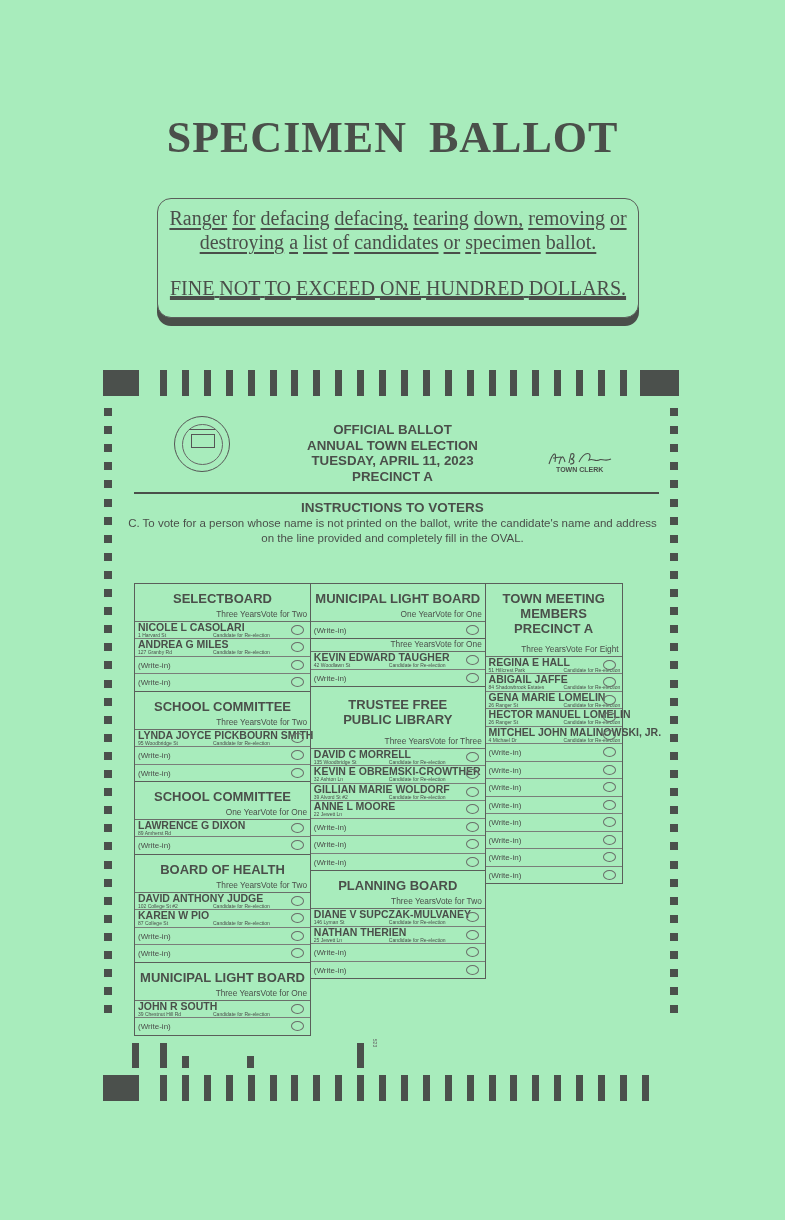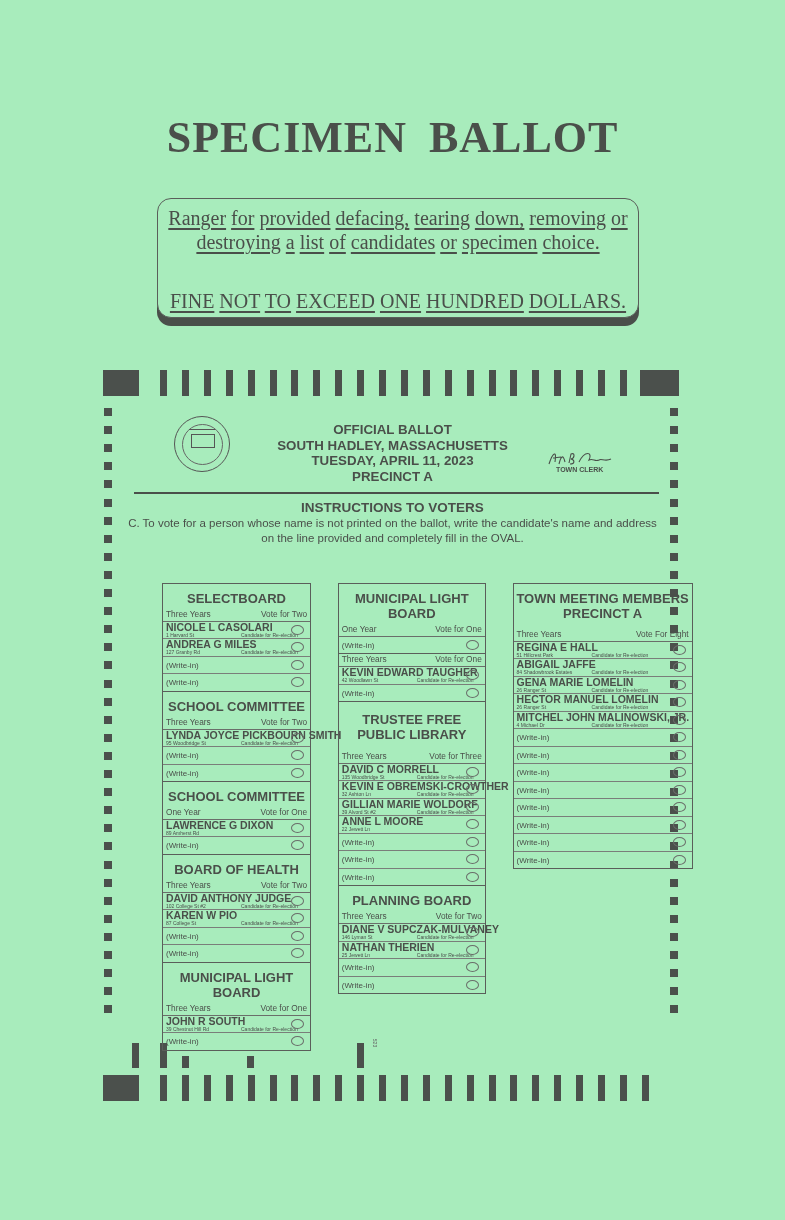--- a/index.html
+++ b/index.html
@@ -3,54 +3,54 @@
 <meta charset="utf-8">
 <style>
   html,body{margin:0;padding:0;}
   body{width:785px;height:1220px;background:#a8ecbc;position:relative;overflow:hidden;color:#4a4f4a;font-family:"Liberation Sans",sans-serif;}
   .abs{position:absolute;}
   #title{left:0;width:785px;top:112px;text-align:center;font-family:"Liberation Serif",serif;font-weight:bold;font-size:44px;letter-spacing:1px;color:#4a4f4a;word-spacing:10px;}
   #penalty-box{left:157px;top:198px;width:480px;height:118px;border:1.5px solid #5a5e5a;border-radius:14px;box-shadow:0 8px 0 #4a4f4a;background:#a8ecbc;font-family:"Liberation Serif",serif;text-align:center;}
   #penalty-box .line{font-size:20px;line-height:24px;color:#4a4f4a;}
   #penalty-box .line span{text-decoration:underline;text-underline-offset:3px;}
   #penalty-line1{margin-top:7px;}
-  #penalty-line3{margin-top:35px;}
+  #penalty-line3{margin-top:22px;text-decoration:underline;}
   .bar{position:absolute;background:#4b504c;}
   .header-block{left:0;width:785px;top:422px;text-align:center;font-weight:bold;font-size:13.3px;line-height:15.5px;color:#4a4f4a;}
   #seal{left:174px;top:416px;width:56px;height:56px;border-radius:50%;border:1.5px solid #555;box-sizing:border-box;}
   #seal .inner{position:absolute;left:7px;top:7px;width:39px;height:39px;border-radius:50%;border:1px solid #666;}
   #seal .house{position:absolute;left:16px;top:17px;width:22px;height:12px;border:1px solid #555;}
   #seal .roof{position:absolute;left:14px;top:12px;width:26px;height:5px;border-top:1px solid #555;}
   #signature{left:545px;top:448px;width:72px;height:20px;}
   #clerk-label{left:556px;top:466px;font-size:7px;font-weight:bold;color:#4a4f4a;}
   #rule{left:134px;top:492px;width:525px;height:1.5px;background:#4a4f4a;}
   #instructions{left:0;width:785px;top:500px;text-align:center;font-size:11.5px;line-height:15px;color:#4a4f4a;}
   #instructions .head{font-weight:bold;font-size:13.5px;line-height:16px;}
   .filled-oval{display:inline-block;width:11px;height:8px;border-radius:50%;background:#4a4f4a;vertical-align:-1px;margin-left:3px;}
   .col{position:absolute;}
-  .race{border:1.2px solid #5a5e5a;box-sizing:border-box;margin-top:-1.2px;margin-left:28px;}
+  .race{border:1.2px solid #5a5e5a;box-sizing:border-box;margin-top:-1.2px;}
   .race-title{text-align:center;font-weight:bold;font-size:13px;line-height:15px;padding:7px 0 3px;}
-  .race-meta{display:flex;justify-content:space-between;font-size:8.3px;padding:0 3px 1px 3px;border-bottom:1px solid #6a6e6a;height:11px;line-height:11px;}
+  .race-meta{display:flex;justify-content:flex-end;font-size:8.3px;padding:0 3px 1px 3px;border-bottom:1px solid #6a6e6a;height:11px;line-height:11px;}
   .row{position:relative;border-bottom:1px solid #7a7e7a;height:16.5px;}
   .row:last-child{border-bottom:none;}
   .cand-name{position:absolute;left:3px;top:0px;font-weight:bold;font-size:10.5px;line-height:11px;white-space:nowrap;}
   .cand-addr{position:absolute;left:3px;top:11px;font-size:5px;line-height:5px;white-space:nowrap;}
   .cand-note{position:absolute;left:78px;top:11px;font-size:5px;line-height:5px;white-space:nowrap;}
   .writein{position:absolute;left:3px;top:4px;font-size:8px;line-height:9px;}
   .oval{position:absolute;right:6px;top:3px;width:11px;height:8px;border:1px solid #6a6e6a;border-radius:50%;}
   #ref-code{left:371px;top:1040px;font-size:5px;transform:rotate(90deg);color:#666;}
 </style>
 </head>
 <body>
 
 <div id="title" class="abs">SPECIMEN BALLOT</div>
 
 <div id="penalty-box" class="abs">
-  <div id="penalty-line1" class="line"><span>Ranger</span> <span>for</span> <span>provided</span> <span>defacing,</span> <span>tearing</span> <span>down,</span> <span>removing</span> <span>or</span></div>
-  <div id="penalty-line2" class="line"><span>destroying</span> <span>a</span> <span>list</span> <span>of</span> <span>candidates</span> <span>or</span> <span>specimen</span> <span>choice.</span></div>
+  <div id="penalty-line1" class="line"><span>Ranger</span> <span>for</span> <span>defacing</span> <span>defacing,</span> <span>tearing</span> <span>down,</span> <span>removing</span> <span>or</span></div>
+  <div id="penalty-line2" class="line"><span>destroying</span> <span>a</span> <span>list</span> <span>of</span> <span>candidates</span> <span>or</span> <span>specimen</span> <span>ballot.</span></div>
   <div id="penalty-line3" class="line"><span>FINE</span> <span>NOT</span> <span>TO</span> <span>EXCEED</span> <span>ONE</span> <span>HUNDRED</span> <span>DOLLARS.</span></div>
 </div>
 
 <div id="timing-marks">
     <div class="bar" style="left: 103px; top: 370px; width: 36px; height: 26px;"></div>
     <div class="bar" style="left: 640px; top: 370px; width: 39px; height: 26px;"></div>
     <div class="bar" style="left: 160px; top: 370px; width: 7px; height: 26px;"></div>
     <div class="bar" style="left: 181.9px; top: 370px; width: 7px; height: 26px;"></div>
     <div class="bar" style="left: 203.8px; top: 370px; width: 7px; height: 26px;"></div>
     <div class="bar" style="left: 225.7px; top: 370px; width: 7px; height: 26px;"></div>
@@ -171,21 +171,21 @@
     <div class="bar" style="left: 357px; top: 1043px; width: 7px; height: 25px;"></div>
   </div>
 
 <div id="seal" class="abs">
   <div class="inner"></div>
     <div class="roof"></div>
     <div class="house"></div>
 </div>
 <div class="abs header-block">
   <div>OFFICIAL BALLOT</div>
-  <div>SOUTH HADLEY, MASSACHUSETTS</div>
+  <div>ANNUAL TOWN ELECTION</div>
   <div>TUESDAY, APRIL 11, 2023</div>
   <div>PRECINCT A</div>
 </div>
 <svg id="signature" class="abs" viewBox="0 0 72 20">
   <path d="M4 16 C8 4, 12 2, 10 14 M8 10 L16 9 M14 16 C16 8,18 6,20 14 M24 15 L26 6 C30 4,30 10,26 11 C30 12,30 16,25 16 M34 14 C40 2,48 4,44 12 C48 10,50 14,54 12 C56 10,60 14,66 11" fill="none" stroke="#4a4f4a" stroke-width="1.1"></path>
 </svg>
 <div id="clerk-label" class="abs">TOWN CLERK</div>
 <div id="rule" class="abs"></div>
 
 <div id="instructions" class="abs">
@@ -398,21 +398,21 @@
       <div class="row">
         <span class="writein">(Write-in)</span>
         <span class="oval"></span>
       </div>
       <div class="row">
         <span class="writein">(Write-in)</span>
         <span class="oval"></span>
       </div>
     </div>
   </div>
-<div id="col-2" class="col" style="left:484.6px;top:584px;width:208px;">
+<div id="col-2" class="col" style="left:484.6px;top:584px;width:138px;">
     <div class="race">
       <div class="race-title" style="padding-bottom: 8px;">
         <div>TOWN MEETING MEMBERS</div>
         <div>PRECINCT A</div>
       </div>
       <div class="race-meta">
         <span>Three Years</span>
         <span>Vote For Eight</span>
       </div>
       <div class="row">

